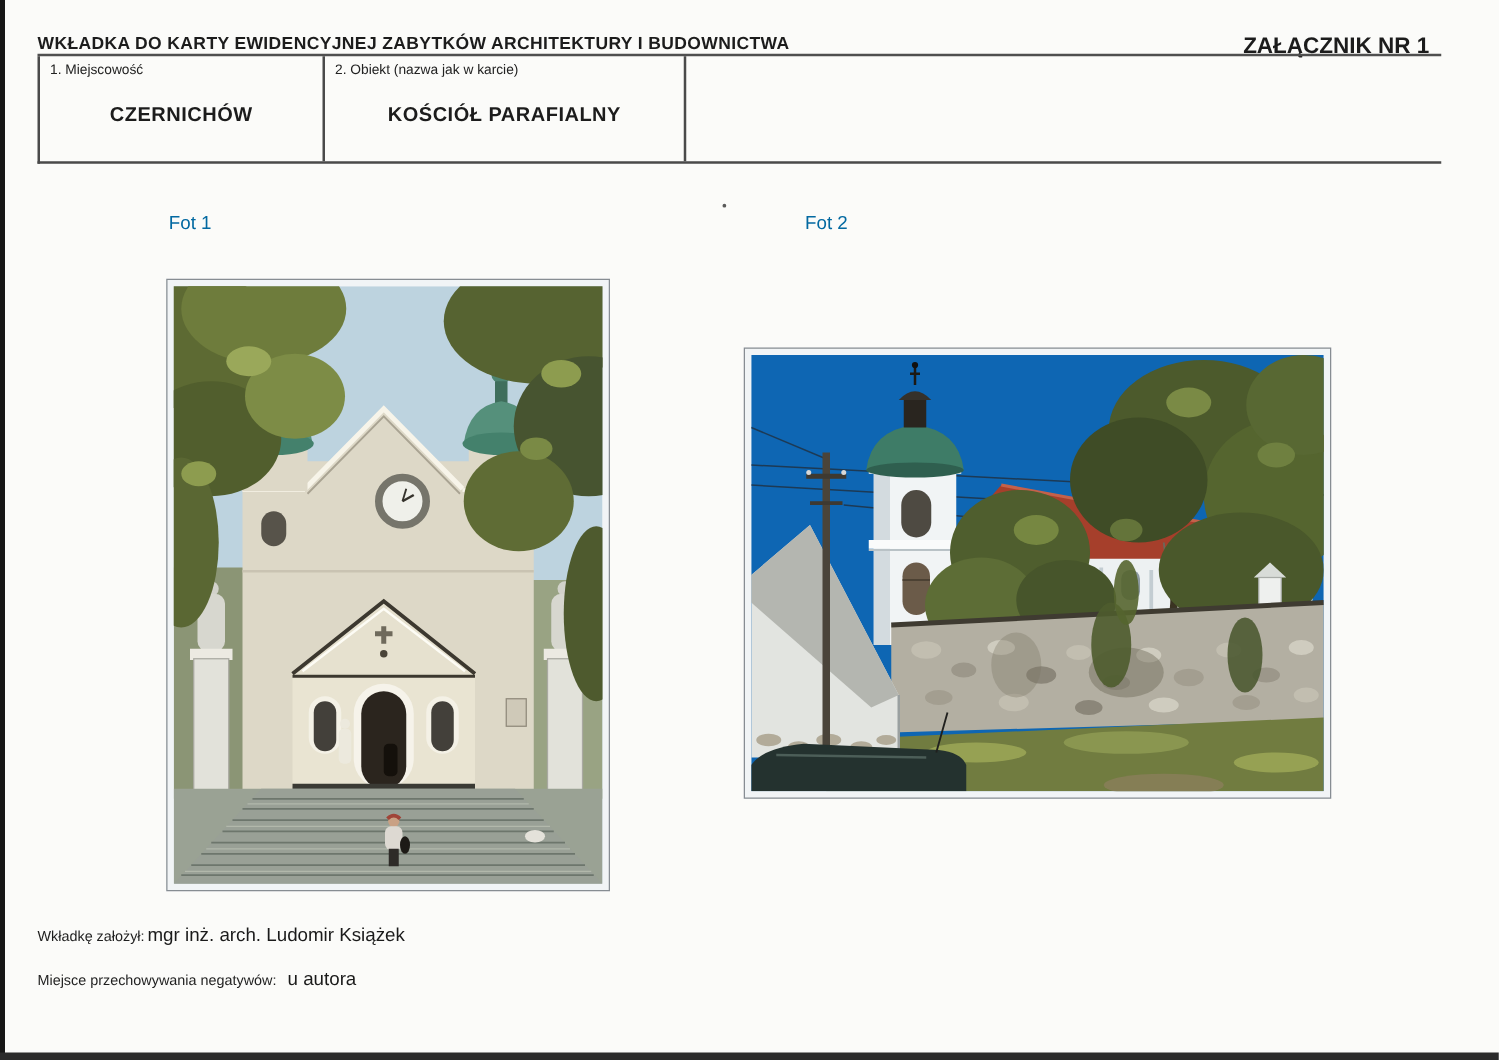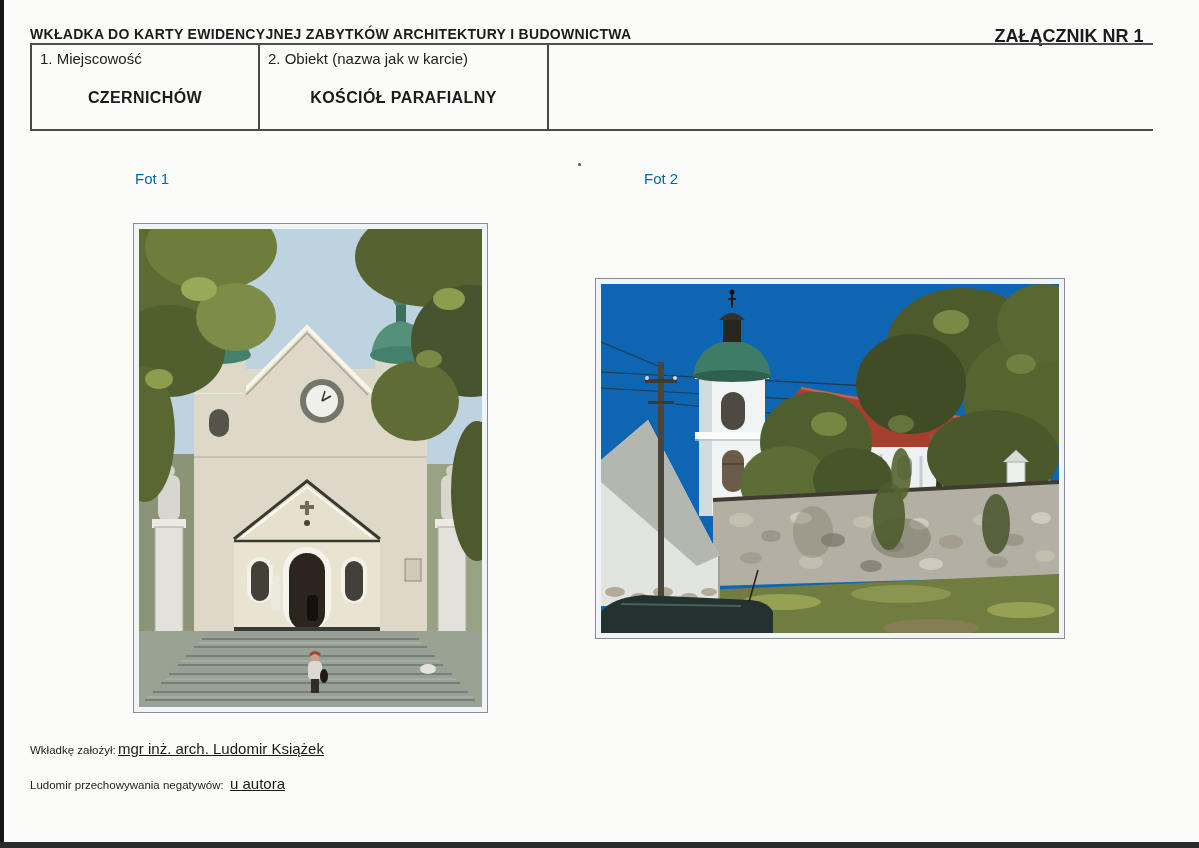--- a/index.html
+++ b/index.html
@@ -19,36 +19,36 @@
   .doc-title{left:30px;top:26px;font-size:14px;font-weight:bold;letter-spacing:.3px;white-space:nowrap;}
   .attachment{left:984px;top:26px;width:170px;font-size:18px;font-weight:bold;text-align:center;white-space:nowrap;}
   .header-rule{left:30px;top:43px;width:1123px;height:2px;background:#4f4f4f;}
   
   .hdr-table{left:30px;top:45px;width:1123px;height:86px;display:flex;flex-direction:row;
              border-left:2px solid #4a4a4a;border-bottom:2px solid #4a4a4a;box-sizing:border-box;}
   .cell{box-sizing:border-box;position:relative;}
   .cell-1{width:228px;border-right:2px solid #4a4a4a;}
   .cell-2{width:289px;border-right:2px solid #4a4a4a;}
   .cell-3{flex:1;}
-  .cell-label{font-size:15px;padding:5px 3px 0 8px;color:#222;}
+  .cell-label{font-size:11px;padding:5px 3px 0 8px;color:#222;}
   .cell-value{font-size:16px;font-weight:bold;text-align:center;margin-top:22px;letter-spacing:.4px;}
   .cell-3 .cell-value{margin-top:16px;}
   
   .fot-label{font-size:15px;color:#0369a1;}
   .fot-1{left:135px;top:170px;}
   .fot-2{left:644px;top:170px;}
   .speck{left:578px;top:163px;width:3px;height:3px;background:#5a5a5a;border-radius:50%;}
   
   .photo{background:#f1f4f6;border:1px solid #878d93;padding:5px;box-sizing:content-box;}
   .photo-1{left:133px;top:223px;width:343px;height:478px;}
   .photo-2{left:595px;top:278px;width:458px;height:349px;}
   .photo svg{display:block;}
   
   .foot-label{font-size:11.5px;color:#1e1e1e;}
-  .foot-value{font-size:15px;color:#1a1a1a;text-decoration:underline;}
+  .foot-value{font-size:15px;color:#1a1a1a;}
   .fl-1{left:30px;top:744px;}
   .fv-1{left:118px;top:740px;}
   .fl-2{left:30px;top:779px;}
   .fv-2{left:230px;top:775px;}
 </style>
 </head>
 <body>
 
 <div class="abs edge-left"></div>
 <div class="abs edge-bottom"></div>
@@ -348,14 +348,14 @@
   <g>
     <path d="M0,328 Q10,314 42,311 L150,316 Q168,318 172,328 L172,349 L0,349 Z" fill="#24322f"></path>
     <path d="M20,320 L140,322" stroke="#4c5e58" stroke-width="2" fill="none"></path>
     <line x1="148" y1="318" x2="157" y2="286" stroke="#20201e" stroke-width="1.5"></line>
   </g>
 </svg>
 </div>
 
 <div class="abs foot-label fl-1">Wkładkę założył:</div>
 <div class="abs foot-value fv-1">mgr inż. arch. Ludomir Książek</div>
-<div class="abs foot-label fl-2">Ludomir przechowywania negatywów:</div>
+<div class="abs foot-label fl-2">Miejsce przechowywania negatywów:</div>
 <div class="abs foot-value fv-2">u autora</div>
 
 </body></html>

